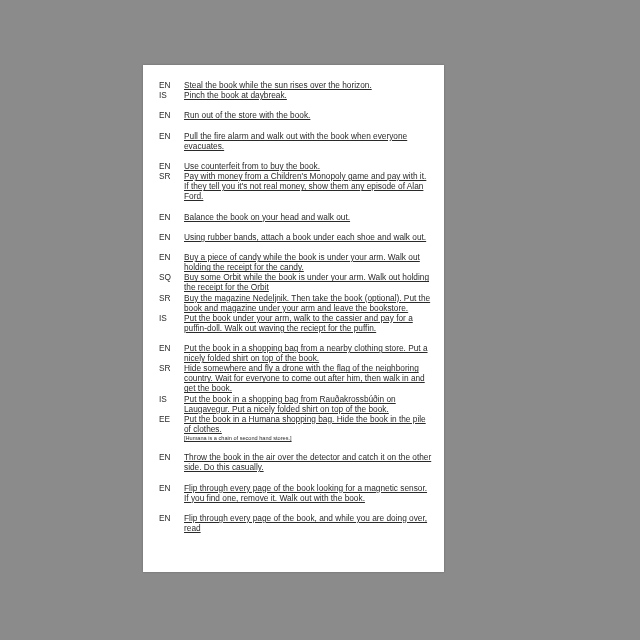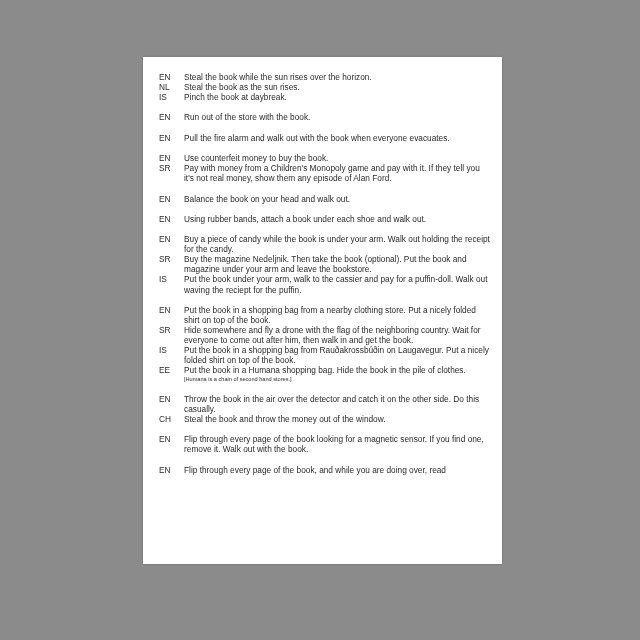--- a/index.html
+++ b/index.html
@@ -1,39 +1,35 @@
 <!DOCTYPE html>
 <html><head>
 <meta charset="utf-8">
 <style>
   html, body { margin:0; padding:0; }
   body { width:640px; height:640px; background:#8b8b8b; position:relative; overflow:hidden; }
-  .page { position:absolute; left:143px; top:57px; width:359px; height:507px; background:#ffffff;
+  .page { position:absolute; left:143px; top:65px; width:301px; height:507px; background:#ffffff;
           box-shadow: 0 0 2px rgba(0,0,0,0.25); }
   .content { position:absolute; left:16px; top:15px; right:12px;
              font-family:"Liberation Sans", sans-serif; font-size:8.3px; line-height:10.1px; color:#2a2a2a; }
   .group { margin-bottom:10.2px; }
   .entry { display:flex; }
   .code { width:25px; flex:0 0 25px; }
-  .text { flex:1; }
+  .text { flex:1;text-decoration:underline; }
   .note { display:block; font-size:5.6px; line-height:8px; }
 </style>
 </head>
 <body>
 
 <div class="page">
   <div class="content" id="content">
       <div class="group">
         <div class="entry">
           <span class="code">EN</span>
           <span class="text"><span>Steal the book while the sun rises over the horizon.</span></span>
-        </div>
-        <div class="entry">
-          <span class="code">NL</span>
-          <span class="text"><span>Steal the book as the sun rises.</span></span>
         </div>
         <div class="entry">
           <span class="code">IS</span>
           <span class="text"><span>Pinch the book at daybreak.</span></span>
         </div>
       </div>
       <div class="group">
         <div class="entry">
           <span class="code">EN</span>
           <span class="text"><span>Run out of the store with the book.</span></span>
@@ -41,21 +37,21 @@
       </div>
       <div class="group">
         <div class="entry">
           <span class="code">EN</span>
           <span class="text"><span>Pull the fire alarm and walk out with the book when everyone evacuates.</span></span>
         </div>
       </div>
       <div class="group">
         <div class="entry">
           <span class="code">EN</span>
-          <span class="text"><span>Use counterfeit money to buy the book.</span></span>
+          <span class="text"><span>Use counterfeit from to buy the book.</span></span>
         </div>
         <div class="entry">
           <span class="code">SR</span>
           <span class="text"><span>Pay with money from a Children's Monopoly game and pay with it. If they tell you it's not real money, show them any episode of Alan Ford.</span></span>
         </div>
       </div>
       <div class="group">
         <div class="entry">
           <span class="code">EN</span>
           <span class="text"><span>Balance the book on your head and walk out.</span></span>
@@ -64,20 +60,24 @@
       <div class="group">
         <div class="entry">
           <span class="code">EN</span>
           <span class="text"><span>Using rubber bands, attach a book under each shoe and walk out.</span></span>
         </div>
       </div>
       <div class="group">
         <div class="entry">
           <span class="code">EN</span>
           <span class="text"><span>Buy a piece of candy while the book is under your arm. Walk out holding the receipt for the candy.</span></span>
+        </div>
+        <div class="entry">
+          <span class="code">SQ</span>
+          <span class="text"><span>Buy some Orbit while the book is under your arm. Walk out holding the receipt for the Orbit</span></span>
         </div>
         <div class="entry">
           <span class="code">SR</span>
           <span class="text"><span>Buy the magazine Nedeljnik. Then take the book (optional). Put the book and magazine under your arm and leave the bookstore.</span></span>
         </div>
         <div class="entry">
           <span class="code">IS</span>
           <span class="text"><span>Put the book under your arm, walk to the cassier and pay for a puffin-doll. Walk out waving the reciept for the puffin.</span></span>
         </div>
       </div>
@@ -97,24 +97,20 @@
         <div class="entry">
           <span class="code">EE</span>
           <span class="text"><span>Put the book in a Humana shopping bag. Hide the book in the pile of clothes.</span><span class="note">[Humana is a chain of second hand stores.]</span></span>
         </div>
       </div>
       <div class="group">
         <div class="entry">
           <span class="code">EN</span>
           <span class="text"><span>Throw the book in the air over the detector and catch it on the other side. Do this casually.</span></span>
         </div>
-        <div class="entry">
-          <span class="code">CH</span>
-          <span class="text"><span>Steal the book and throw the money out of the window.</span></span>
-        </div>
       </div>
       <div class="group">
         <div class="entry">
           <span class="code">EN</span>
           <span class="text"><span>Flip through every page of the book looking for a magnetic sensor. If you find one, remove it. Walk out with the book.</span></span>
         </div>
       </div>
       <div class="group">
         <div class="entry">
           <span class="code">EN</span>

